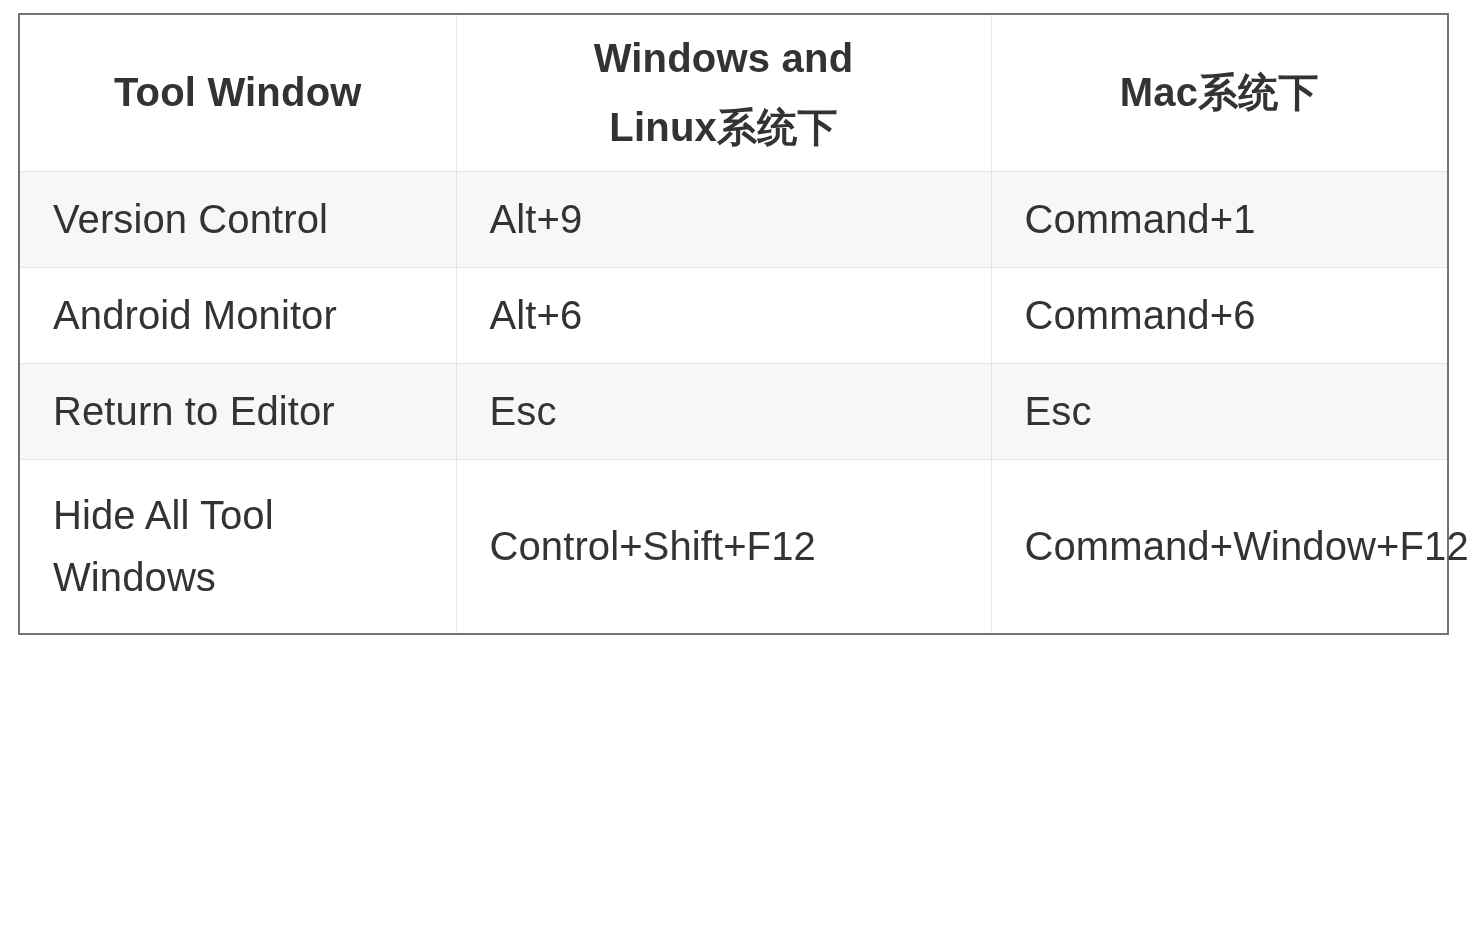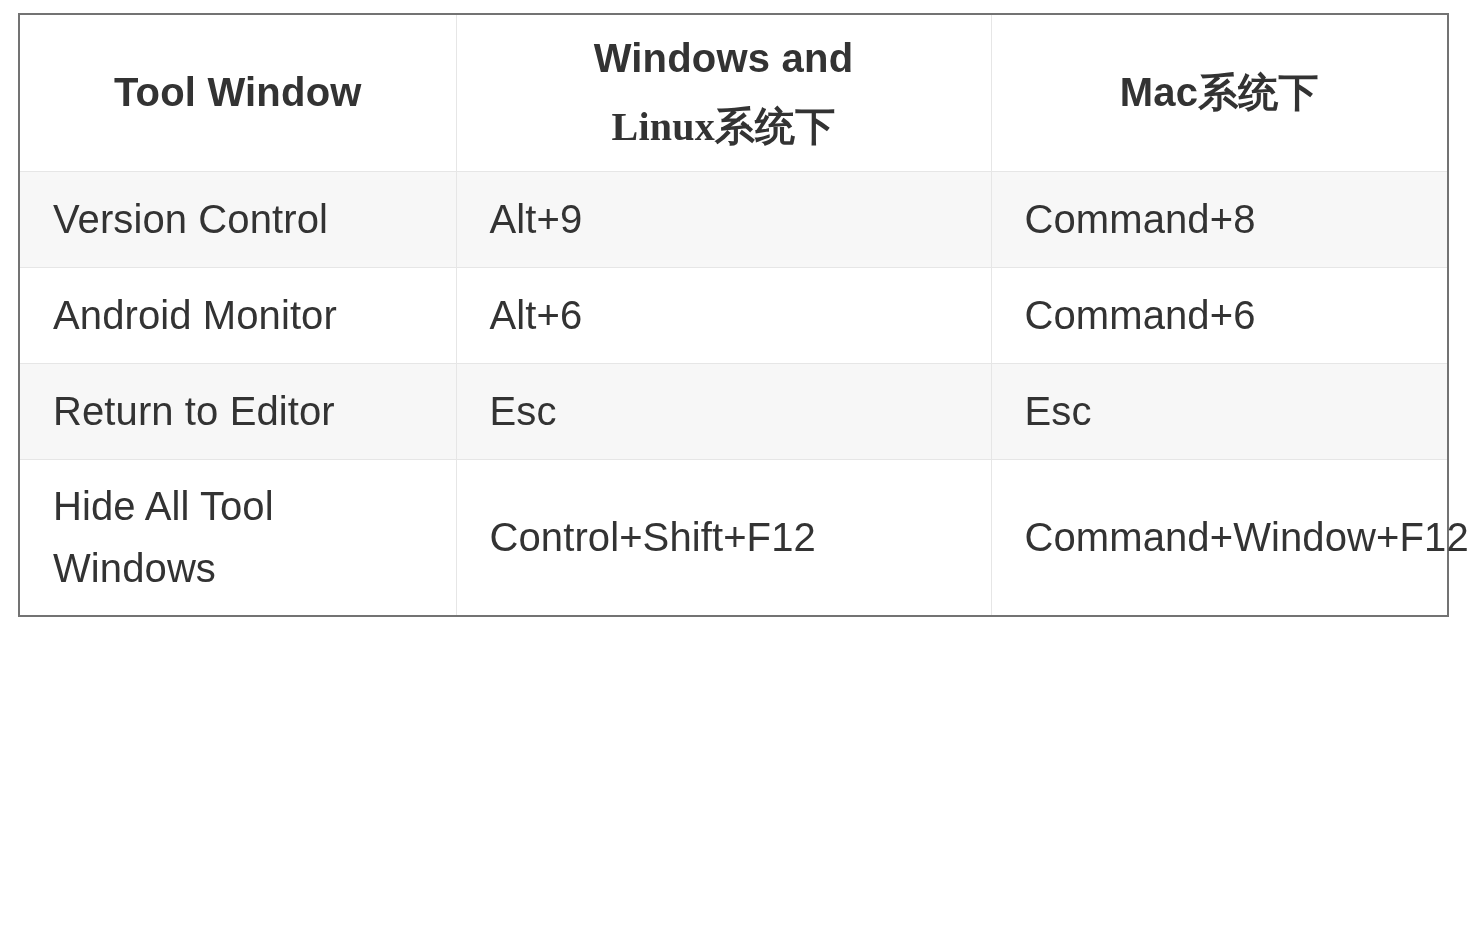--- a/index.html
+++ b/index.html
@@ -52,25 +52,25 @@
   table.shortcut-table thead th {
     height: 157px;
     text-align: center;
     font-weight: 700;
     padding: 6px 14px;
     background: #ffffff;
     letter-spacing: 0.2px;
   }
 
   .hdr-line { display: block; }
-  .hdr-line + .hdr-line { margin-top: 16px; font-family: Liberation Serif, serif; }
+  .hdr-line + .hdr-line { margin-top: 16px; }
 
   table.shortcut-table tbody tr { height: 96px; }
   table.shortcut-table tbody tr.row-alt > td { background: #f7f7f7; }
-  table.shortcut-table tbody tr.row-tall { height: 157px; }
+  table.shortcut-table tbody tr.row-tall { height: 175px; }
   table.shortcut-table tbody tr.row-tall td.cell-tool {
     line-height: 1.55;
   }
 </style>
 </head>
 <body>
 
 <div class="table-wrap">
   <table class="shortcut-table">
     <colgroup>
@@ -89,21 +89,21 @@
         </th>
         <th>
           <span class="hdr-line">Mac系统下</span>
         </th>
       </tr>
     </thead>
     <tbody>
       <tr class="row-alt">
         <td class="cell-tool">Version Control</td>
         <td class="cell-win">Alt+9</td>
-        <td class="cell-mac">Command+8</td>
+        <td class="cell-mac">Command+1</td>
       </tr>
       <tr>
         <td class="cell-tool">Android Monitor</td>
         <td class="cell-win">Alt+6</td>
         <td class="cell-mac">Command+6</td>
       </tr>
       <tr class="row-alt">
         <td class="cell-tool">Return to Editor</td>
         <td class="cell-win">Esc</td>
         <td class="cell-mac">Esc</td>

